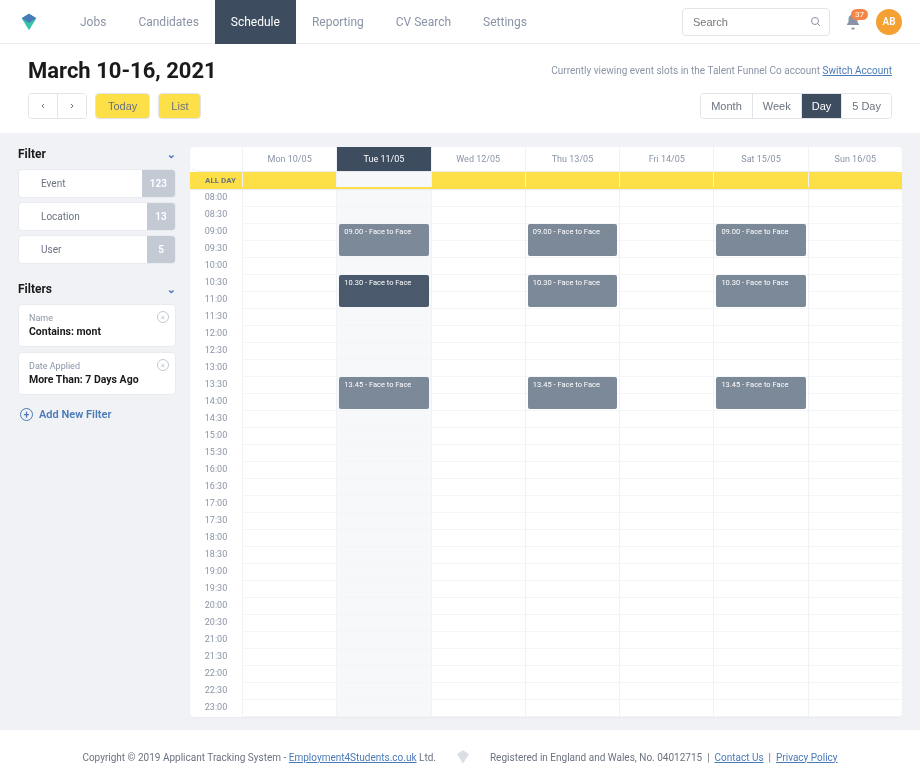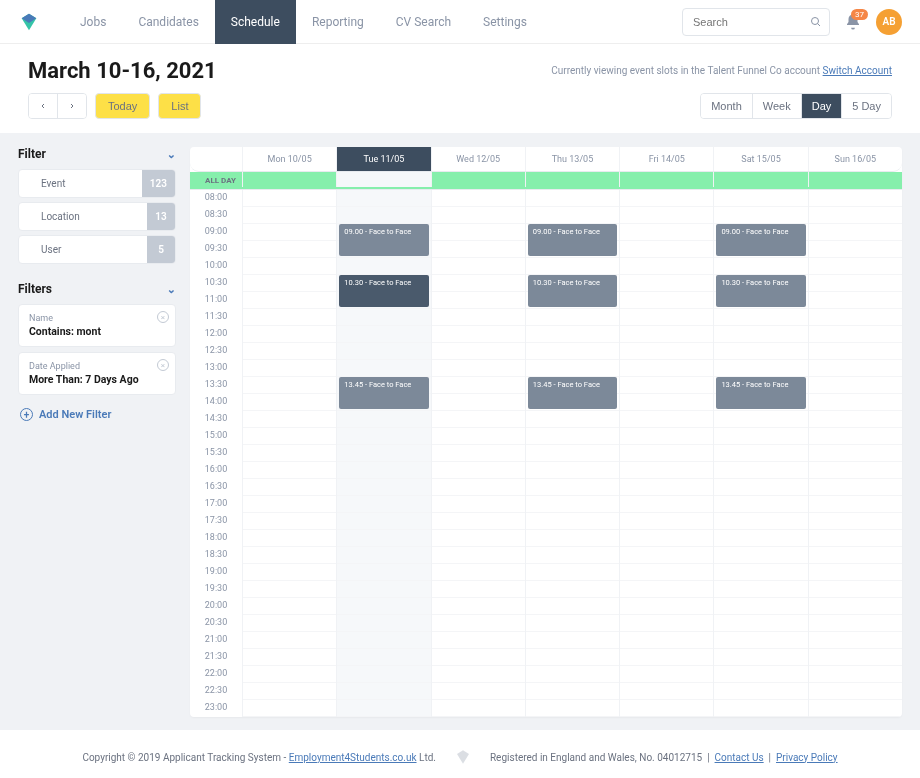--- a/index.html
+++ b/index.html
@@ -39,21 +39,21 @@
 .filter-card-label { font-size: 9px; color: #8a94a6; margin-bottom: 2px; }
 .filter-card-value { font-size: 10.5px; font-weight: 700; color: #1a1a1a; }
 .filter-card-close { position: absolute; top: 6px; right: 6px; width: 12px; height: 12px; border: 1px solid #c3cad4; border-radius: 50%; display: flex; align-items: center; justify-content: center; font-size: 8px; color: #c3cad4; cursor: pointer; }
 .add-filter { display: flex; align-items: center; gap: 6px; color: #4a7ab8; font-size: 11px; font-weight: 600; padding: 8px 2px; cursor: pointer; }
 .add-icon { width: 13px; height: 13px; border: 1.5px solid #4a7ab8; border-radius: 50%; display: flex; align-items: center; justify-content: center; font-size: 10px; line-height: 1; }
 .calendar { flex: 1; background: #fff; border-radius: 4px; overflow: hidden; box-shadow: 0 1px 2px rgba(0,0,0,0.04); }
 .cal-header { display: flex; border-bottom: 1px solid #e8ebef; border-radius: 9px; }
 .cal-time-col { width: 52px; flex-shrink: 0; }
 .cal-day-head { flex: 1; text-align: center; padding: 7px 0; font-size: 9px; color: #8a94a6; border-left: 1px solid #f0f2f5; }
 .cal-day-head.active { background: #3d4d5f; color: #fff; }
-.cal-allday { display: flex; border-bottom: 1px solid #e8ebef; background: #86efac; }
+.cal-allday { display: flex; border-bottom: 1px solid #e8ebef; background: #fde047; }
 .cal-allday-label { width: 52px; font-size: 8px; font-weight: 700; color: #6b7280; padding: 4px 6px; text-align: right; }
 .cal-allday-cell { flex: 1; border-left: 1px solid #f0f2f5; height: 15px; }
 .cal-body { display: flex; }
 .cal-times { width: 52px; flex-shrink: 0; }
 .cal-time-slot { height: 17px; font-size: 9px; color: #8a94a6; text-align: center; padding-top: 2px; border-bottom: 1px solid transparent; }
 .cal-grid { flex: 1; display: flex; position: relative; }
 .cal-col { flex: 1; border-left: 1px solid #f0f2f5; position: relative; }
 .cal-col.active { background: #f6f8fa; }
 .cal-row { height: 17px; border-bottom: 1px solid #f4f5f7; }
 .event { position: absolute; left: 2px; right: 2px; background: #7c8999; color: #fff; font-size: 7.5px; padding: 3px 5px; border-radius: 2px; overflow: hidden; }

